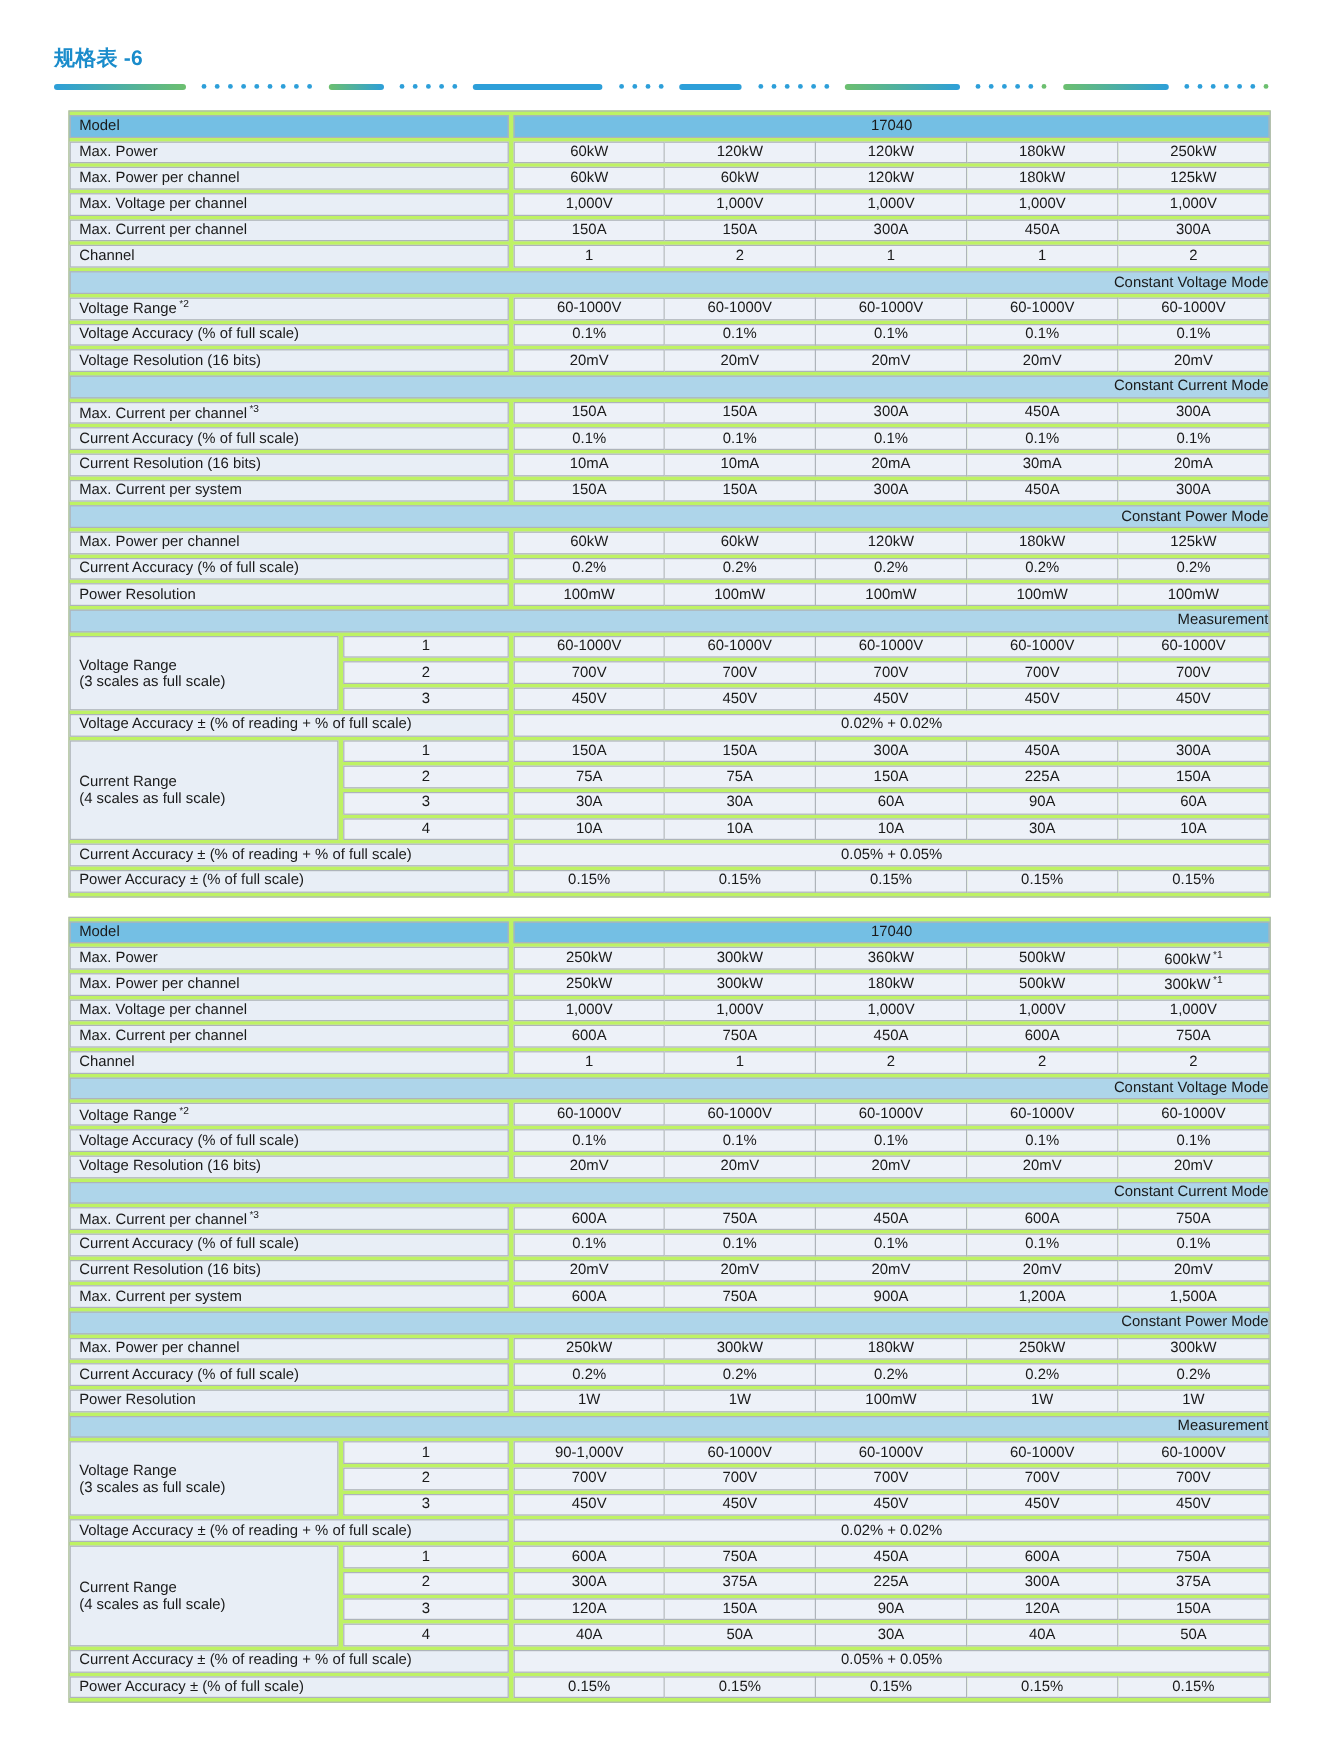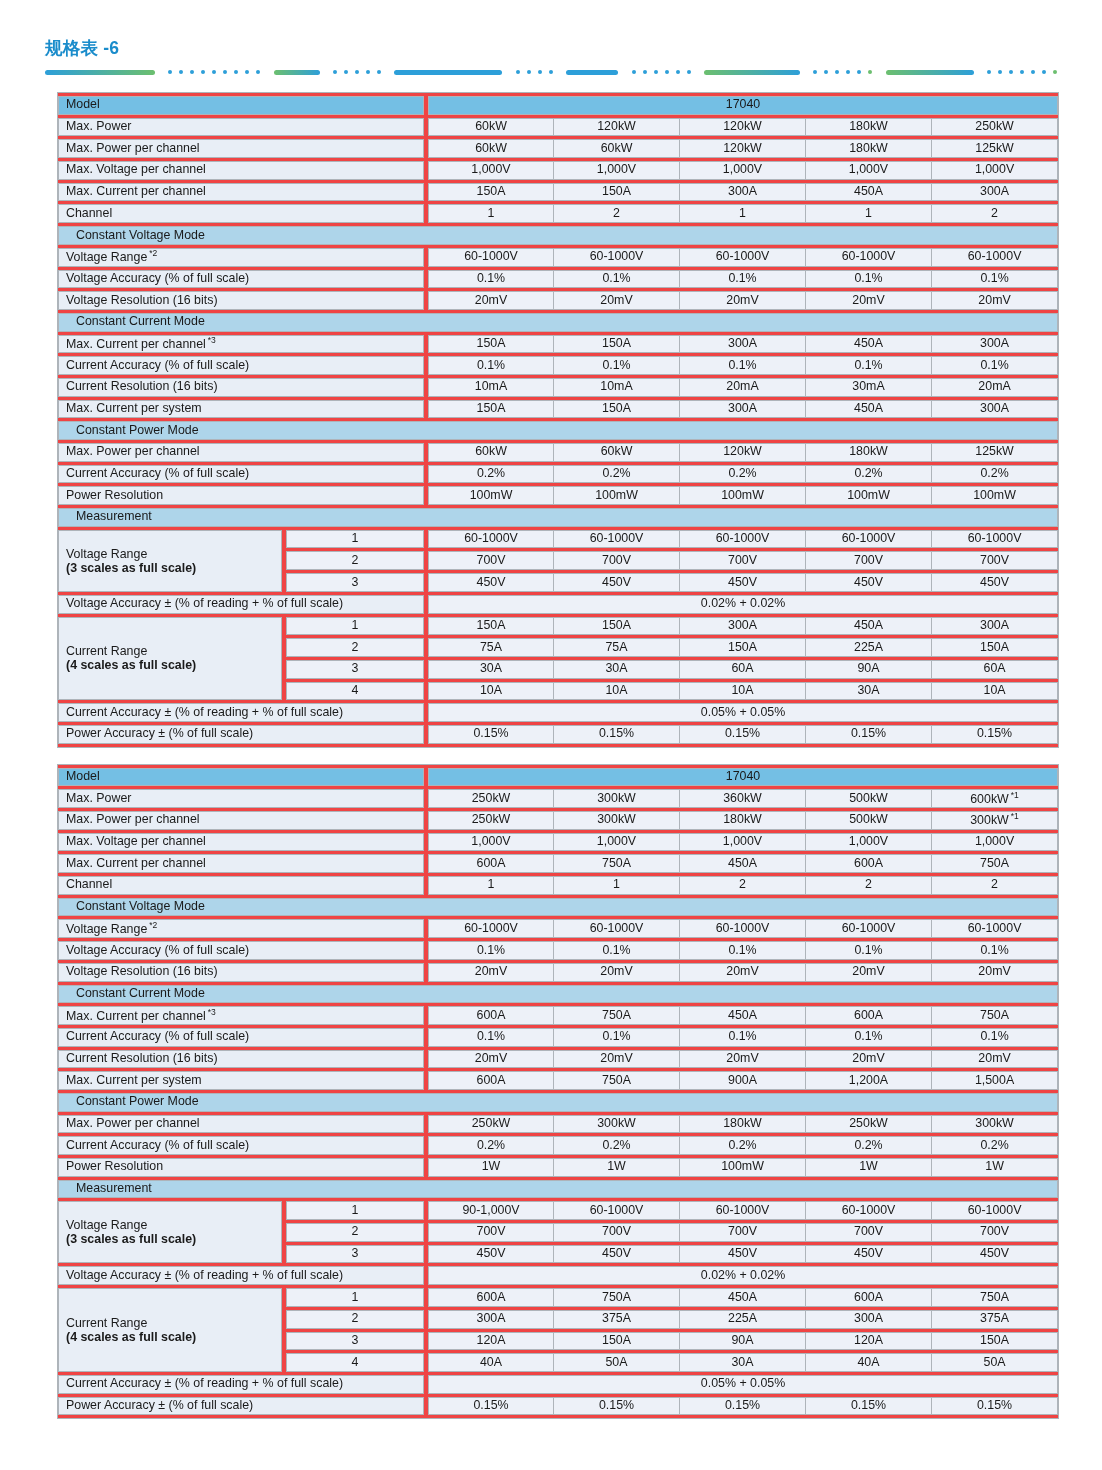--- a/index.html
+++ b/index.html
@@ -20,41 +20,41 @@
   .divider{
     position:absolute;left:45px;top:69px;width:1012px;height:6px;
     display:flex;align-items:center;justify-content:space-between;
   }
   .bar{height:5px;border-radius:3px;flex:0 0 auto;}
   .dots{display:flex;gap:7px;align-items:center;flex:0 0 auto;}
   .dot{width:4px;height:4px;border-radius:50%;flex:0 0 auto;}
   .tables{position:absolute;left:57px;top:92px;width:1002px;}
   table.spec{
     border-collapse:separate;border-spacing:0 3px;table-layout:fixed;
-    width:1000px;border:1px solid var(--line);background:#ef4444;
+    width:1000px;border:1px solid var(--line);background:#bef264;
   }
   table.spec + table.spec{margin-top:16px;}
   td{
     box-sizing:border-box;height:18.7px;padding:0;
     font-size:12.4px;line-height:1.12;vertical-align:middle;
     background:var(--valbg);border:1px solid var(--line);
     overflow:hidden;white-space:nowrap;
   }
   td.sp{background:transparent;border:none;}
   td.lab{background:var(--labbg);text-align:left;padding-left:7px;}
   td.glab{background:var(--labbg);text-align:left;padding-left:7px;white-space:normal;line-height:1.15;}
   td.idx{text-align:center;}
   td.v,td.modelval,td.spanval{text-align:center;}
   td.v{border-left:none;}
   td.v.vf{border-left:1px solid var(--line);}
   td.model-lab{background:var(--hdr);}
   td.modelval{background:var(--hdr);}
-  td.sec{background:var(--sec);text-align:left;padding-left:17px;}
+  td.sec{background:var(--sec);text-align:right;padding-left:7px;}
   sup{font-size:8.5px;margin-left:2px;}
-  .glab .sub{display:block;font-weight:bold;}
+  .glab .sub{display:block;}
 </style>
 </head>
 <body>
 
 <div class="title">规格表 -6</div>
 <div class="divider" id="divider">
     <span class="bar" style="width: 110px; background: linear-gradient(90deg, rgb(45, 159, 217), rgb(108, 191, 111));"></span>
     <span class="dots">
       <span class="dot" style="background: rgb(45, 159, 217);"></span>
       <span class="dot" style="background: rgb(45, 159, 217);"></span>

